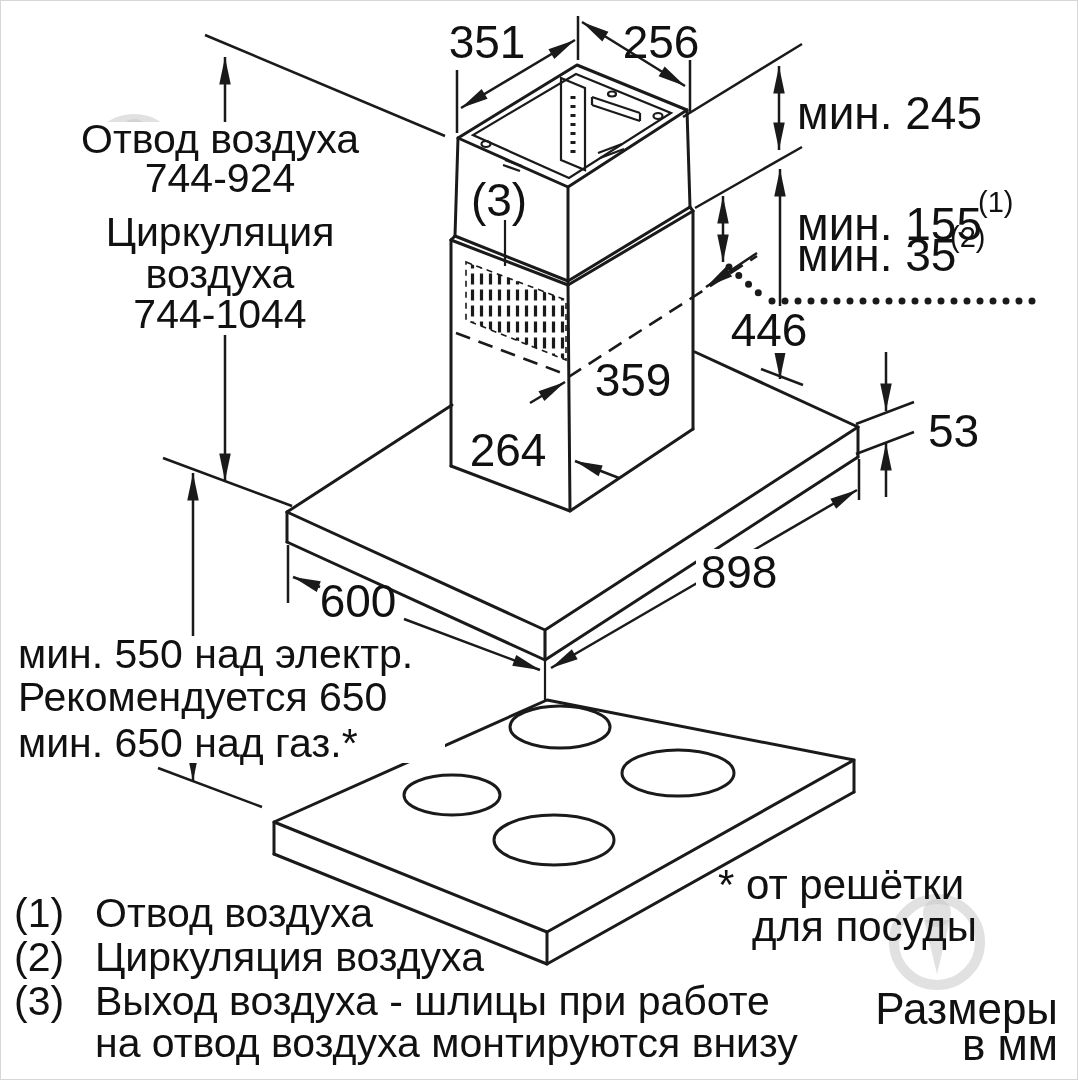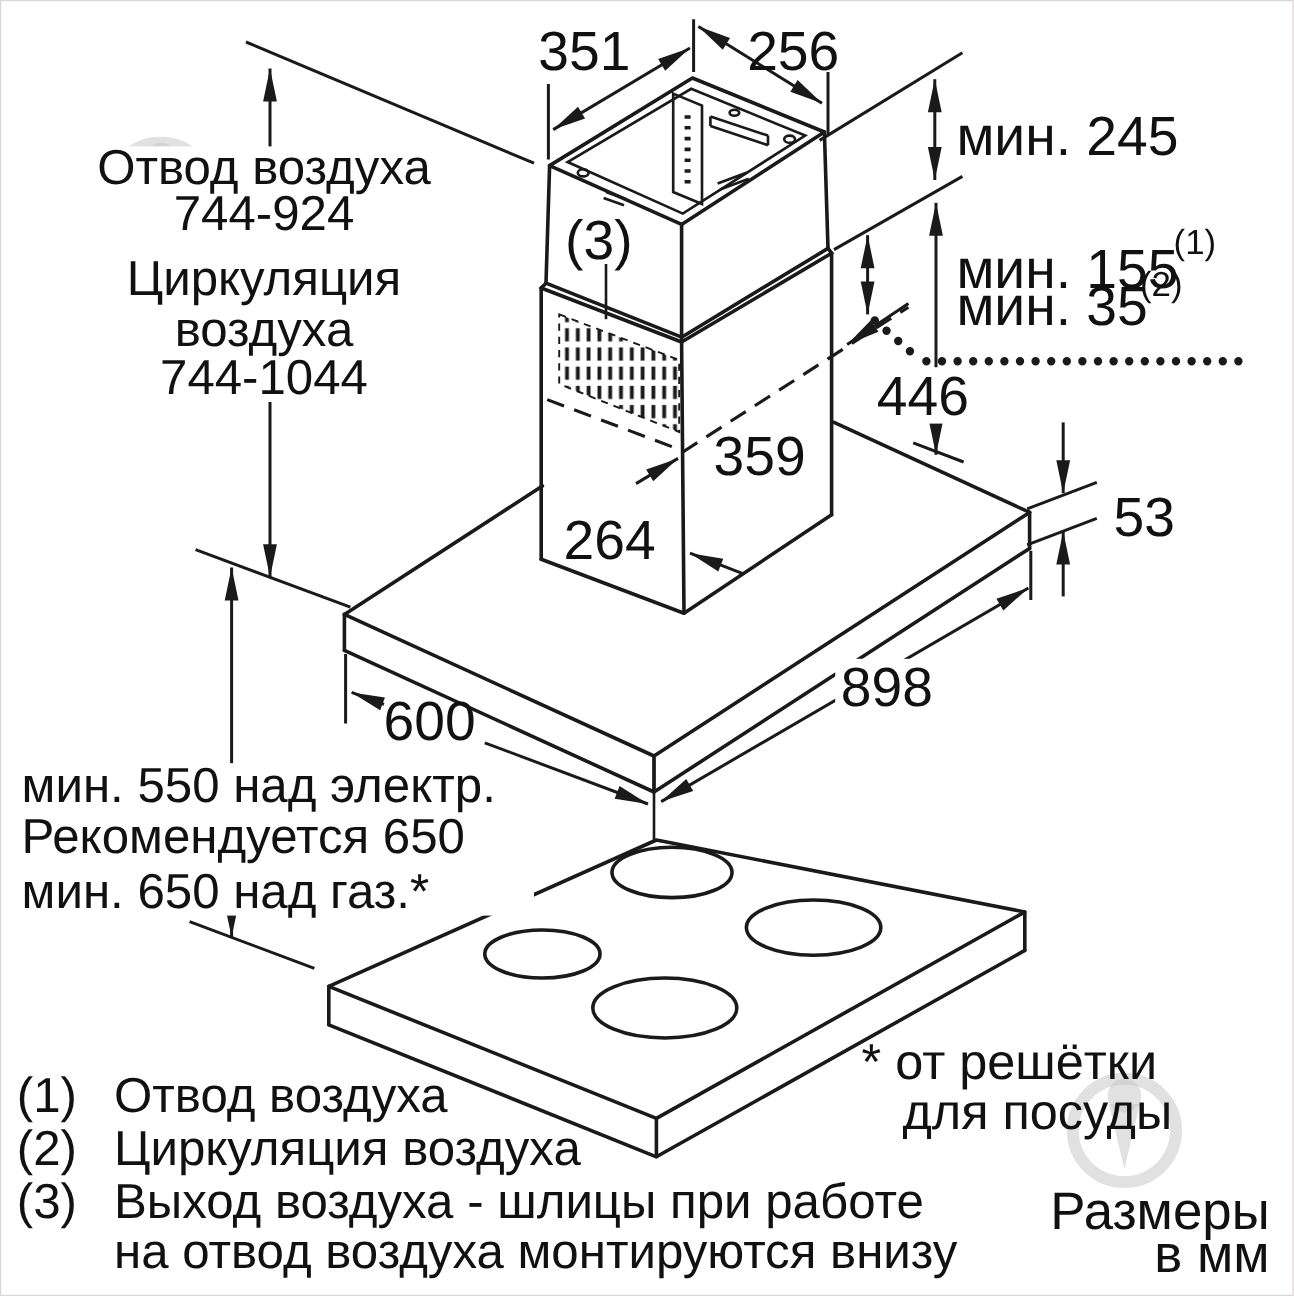--- a/index.html
+++ b/index.html
@@ -1,16 +1,16 @@
 <!DOCTYPE html>
 <html><head>
 <meta charset="utf-8">
 <style>
   html,body{margin:0;padding:0;background:#fff;}
-  #stage{position:relative;width:1078px;height:1080px;background:#f9a8d4;overflow:hidden;
+  #stage{position:relative;width:1078px;height:1080px;background:#84cc16;overflow:hidden;
          font-family:"Liberation Sans","DejaVu Sans",sans-serif;}
   svg{display:block}
   text{fill:#111;}
   .dim{font-size:46px;}
   .sup{font-size:29px;}
   .blk{font-size:41px;}
   .fnote{font-size:42px;}
   .units{font-size:44px;}
   .struct{stroke:#1a1a1a;stroke-width:3;fill:none;stroke-linejoin:round;stroke-linecap:round;}
   .thin{stroke:#1a1a1a;stroke-width:2.2;fill:none;}

